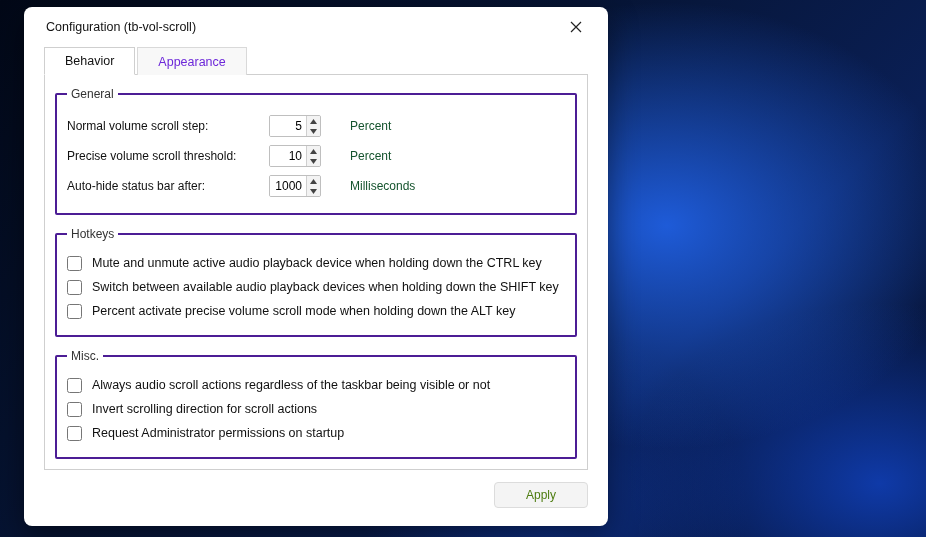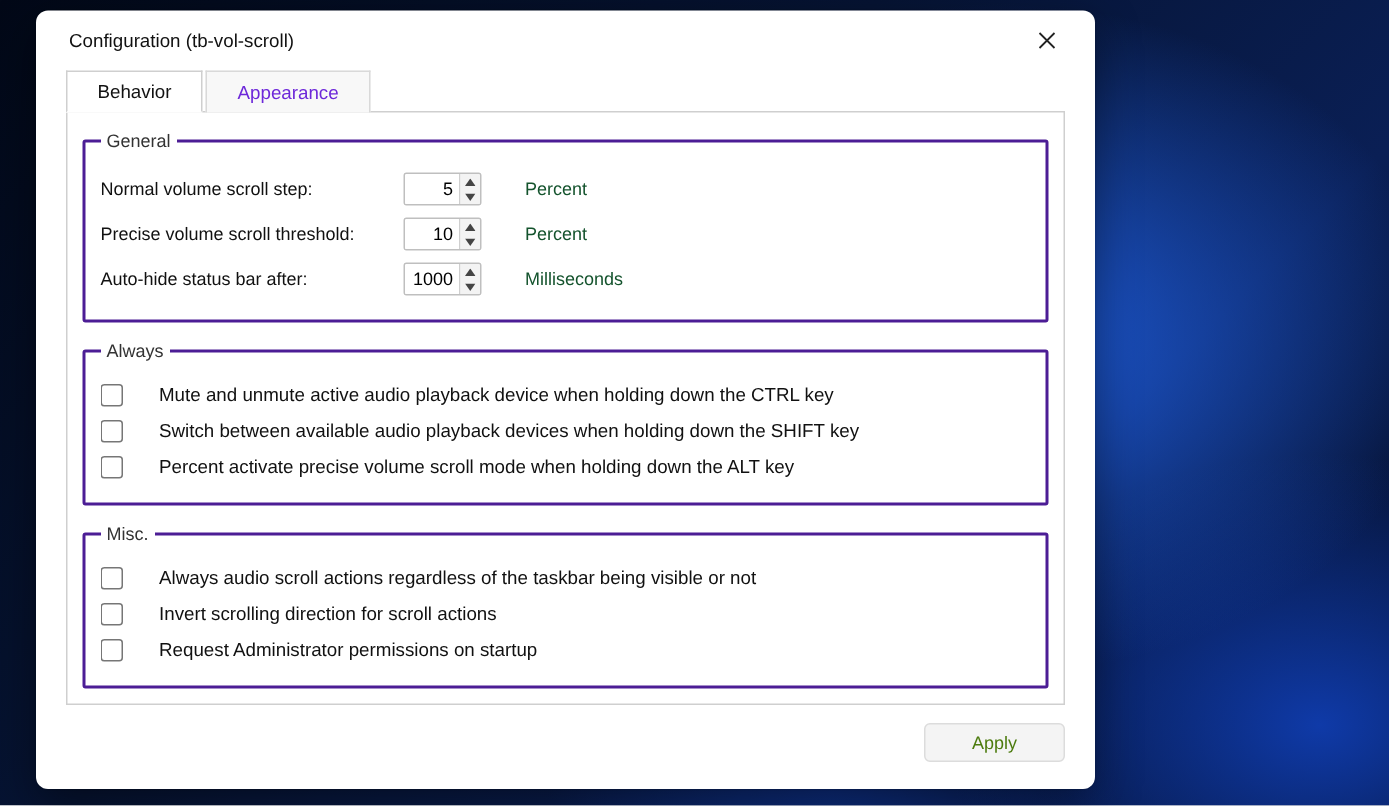--- a/index.html
+++ b/index.html
@@ -15,21 +15,21 @@
     background:
       radial-gradient(ellipse 480px 360px at 72% 42%, #1e5bd8 0%, rgba(30,91,216,0) 62%),
       radial-gradient(ellipse 420px 300px at 95% 90%, #0f3aa8 0%, rgba(15,58,168,0) 60%),
       radial-gradient(ellipse 320px 300px at 60% 95%, #0d2f85 0%, rgba(13,47,133,0) 60%),
       linear-gradient(135deg, #020817 0%, #061434 40%, #0a1f55 70%, #030a1f 100%);
     position: relative;
   }
   .window {
     position: absolute;
     left: 24px; top: 7px;
-    width: 706px;
+    width: 584px;
     background: #ffffff;
     border-radius: 8px;
     box-shadow: 0 10px 30px rgba(0,0,0,0.45), 0 0 0 1px rgba(0,0,0,0.05);
     color: #111;
   }
   .titlebar {
     display: flex;
     align-items: center;
     justify-content: space-between;
     height: 40px;
@@ -125,21 +125,21 @@
     border: none;
     background: #f3f3f3;
     padding: 0;
     cursor: pointer;
     display: flex; align-items: center; justify-content: center;
   }
   .spinners svg { width: 7px; height: 5px; fill: #444; }
   .chk {
     display: flex;
     align-items: center;
-    gap: 24px;
+    gap: 10px;
     height: 24px;
     font-size: 12.5px;
     cursor: pointer;
   }
   .chk input[type="checkbox"] {
     width: 15px; height: 15px;
     margin: 0;
     accent-color: #555;
     cursor: pointer;
   }
@@ -250,21 +250,21 @@
                       <path d="M0 0 L3.5 5 L7 0 Z"></path>
                     </svg>
                   </button>
               </span>
             </span>
             <span class="unit">Milliseconds</span>
           </div>
         </fieldset>
 
         <fieldset class="group">
-          <legend>Always</legend>
+          <legend>Hotkeys</legend>
 
           <label class="chk">
             <input type="checkbox" style="">
             <span>Mute and unmute active audio playback device when holding down the CTRL key</span>
           </label>
           <label class="chk">
             <input type="checkbox" style="">
             <span>Switch between available audio playback devices when holding down the SHIFT key</span>
           </label>
           <label class="chk">

